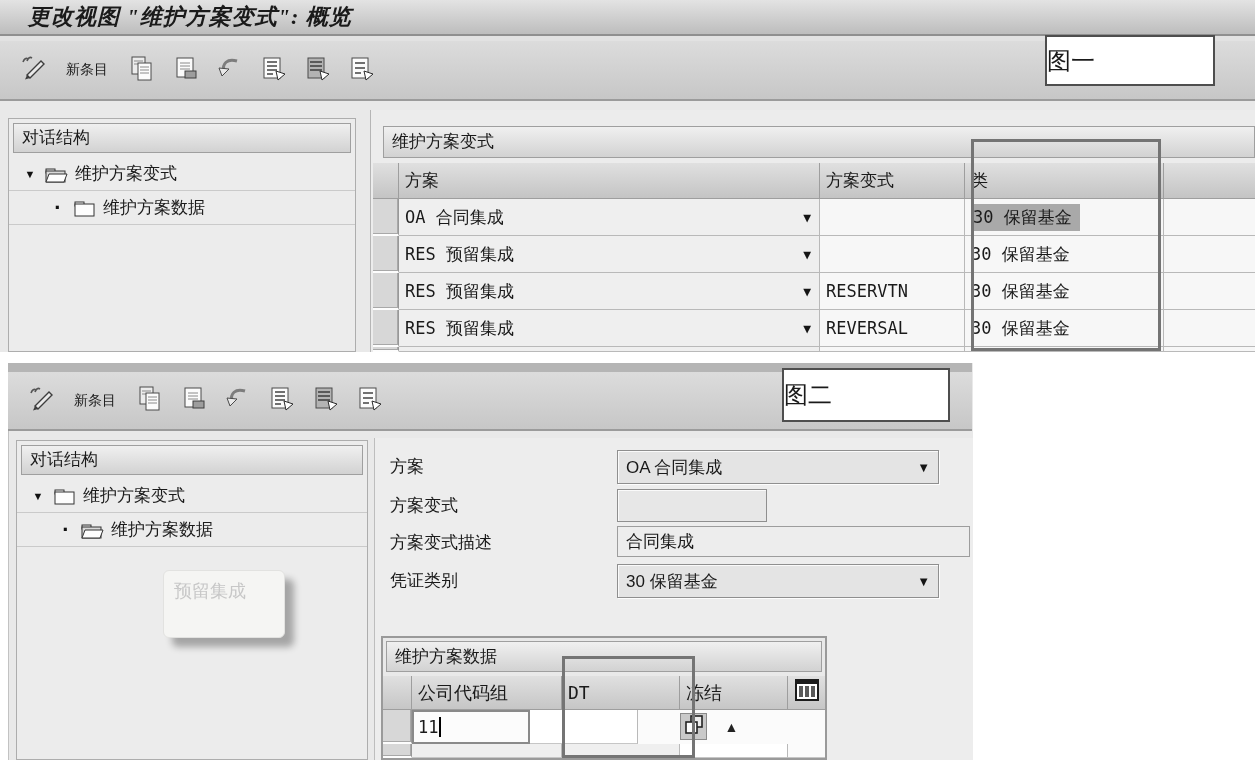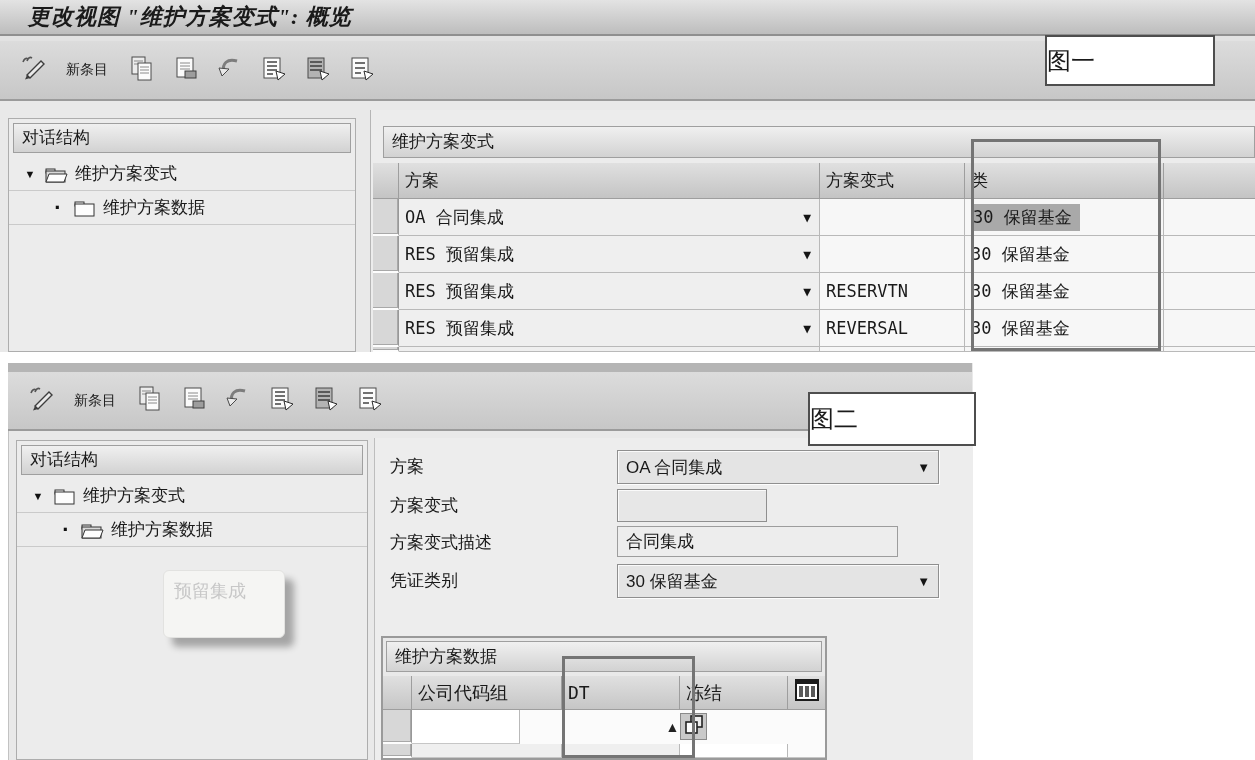--- a/index.html
+++ b/index.html
@@ -351,21 +351,21 @@
     <span>OA 合同集成</span>
     <span class="dd-arrow">▼</span>
   </div>
 
   <span class="abs f-label" style="left:390px;top:490px;">方案变式</span>
   <div class="abs inputbox" style="left:617px;top:489px;width:150px;height:33px;">
     <span></span>
   </div>
 
   <span class="abs f-label" style="left:390px;top:527px;">方案变式描述</span>
-  <div class="abs plainfield" style="left:617px;top:526px;width:281px;height:31px;text-align:right;">
+  <div class="abs plainfield" style="left:617px;top:526px;width:353px;height:31px;text-align:right;">
     <span>合同集成</span>
   </div>
 
   <span class="abs f-label" style="left:390px;top:565px;">凭证类别</span>
   <div class="abs dropdown" style="left:617px;top:564px;width:322px;height:34px;">
     <span>30 保留基金</span>
     <span class="dd-arrow">▼</span>
   </div>
 
   <div class="abs f2-table" style="left:381px;top:636px;width:446px;height:124px;">
@@ -380,20 +380,24 @@
               <rect x="2" y="3" width="22" height="20" fill="#ffffff" stroke="#1c1c1c" stroke-width="2"></rect>
               <rect x="2" y="3" width="22" height="4" fill="#1c1c1c"></rect>
               <rect x="5" y="9" width="4" height="11" fill="#5a5a5a"></rect>
               <rect x="11" y="9" width="4" height="11" fill="#5a5a5a"></rect>
               <rect x="17" y="9" width="4" height="11" fill="#5a5a5a"></rect>
             </svg></span>
       </div>
     </div>
     <div class="trow" style="height:34px;position:relative;">
       <div class="selcell" style="width:29px;"></div>
+      <div class="editcell mono" style="width:118px;">
+        <span>11</span>
+          <span class="cursor"></span>
+      </div>
       <div class="f2-dcell" style="width:108px;background:#ffffff;"></div>
       <div class="scroll-up" style="flex:1;">
         <span>▲</span>
       </div>
       <div class="abs sq-btn" style="left:297px;top:3px;width:27px;height:27px;">
         <span><svg width="22" height="22" viewBox="0 0 22 22">
               <rect x="8" y="2" width="11" height="11" fill="#ededed" stroke="#222" stroke-width="1.6"></rect>
               <rect x="3" y="8" width="11" height="11" fill="#fdfdfd" stroke="#222" stroke-width="1.6"></rect>
             </svg></span>
       </div>
@@ -406,17 +410,17 @@
       <div class="f2-dcell" style="flex:1;border-right:none;background:#fbfbfb;"></div>
     </div>
   </div>
 
   <div class="abs ann-box" style="left:971px;top:139px;width:184px;height:206px;"></div>
   <div class="abs ann-box" style="left:562px;top:656px;width:127px;height:96px;"></div>
 
   <div class="abs fig-label" style="left:1045px;top:35px;width:166px;height:47px;">
     <span>图一</span>
   </div>
-  <div class="abs fig-label" style="left:808px;top:368px;width:164px;height:50px;margin-top:24px;">
+  <div class="abs fig-label" style="left:782px;top:368px;width:164px;height:50px;">
     <span>图二</span>
   </div>
 
 </div>
 
 </body></html>

